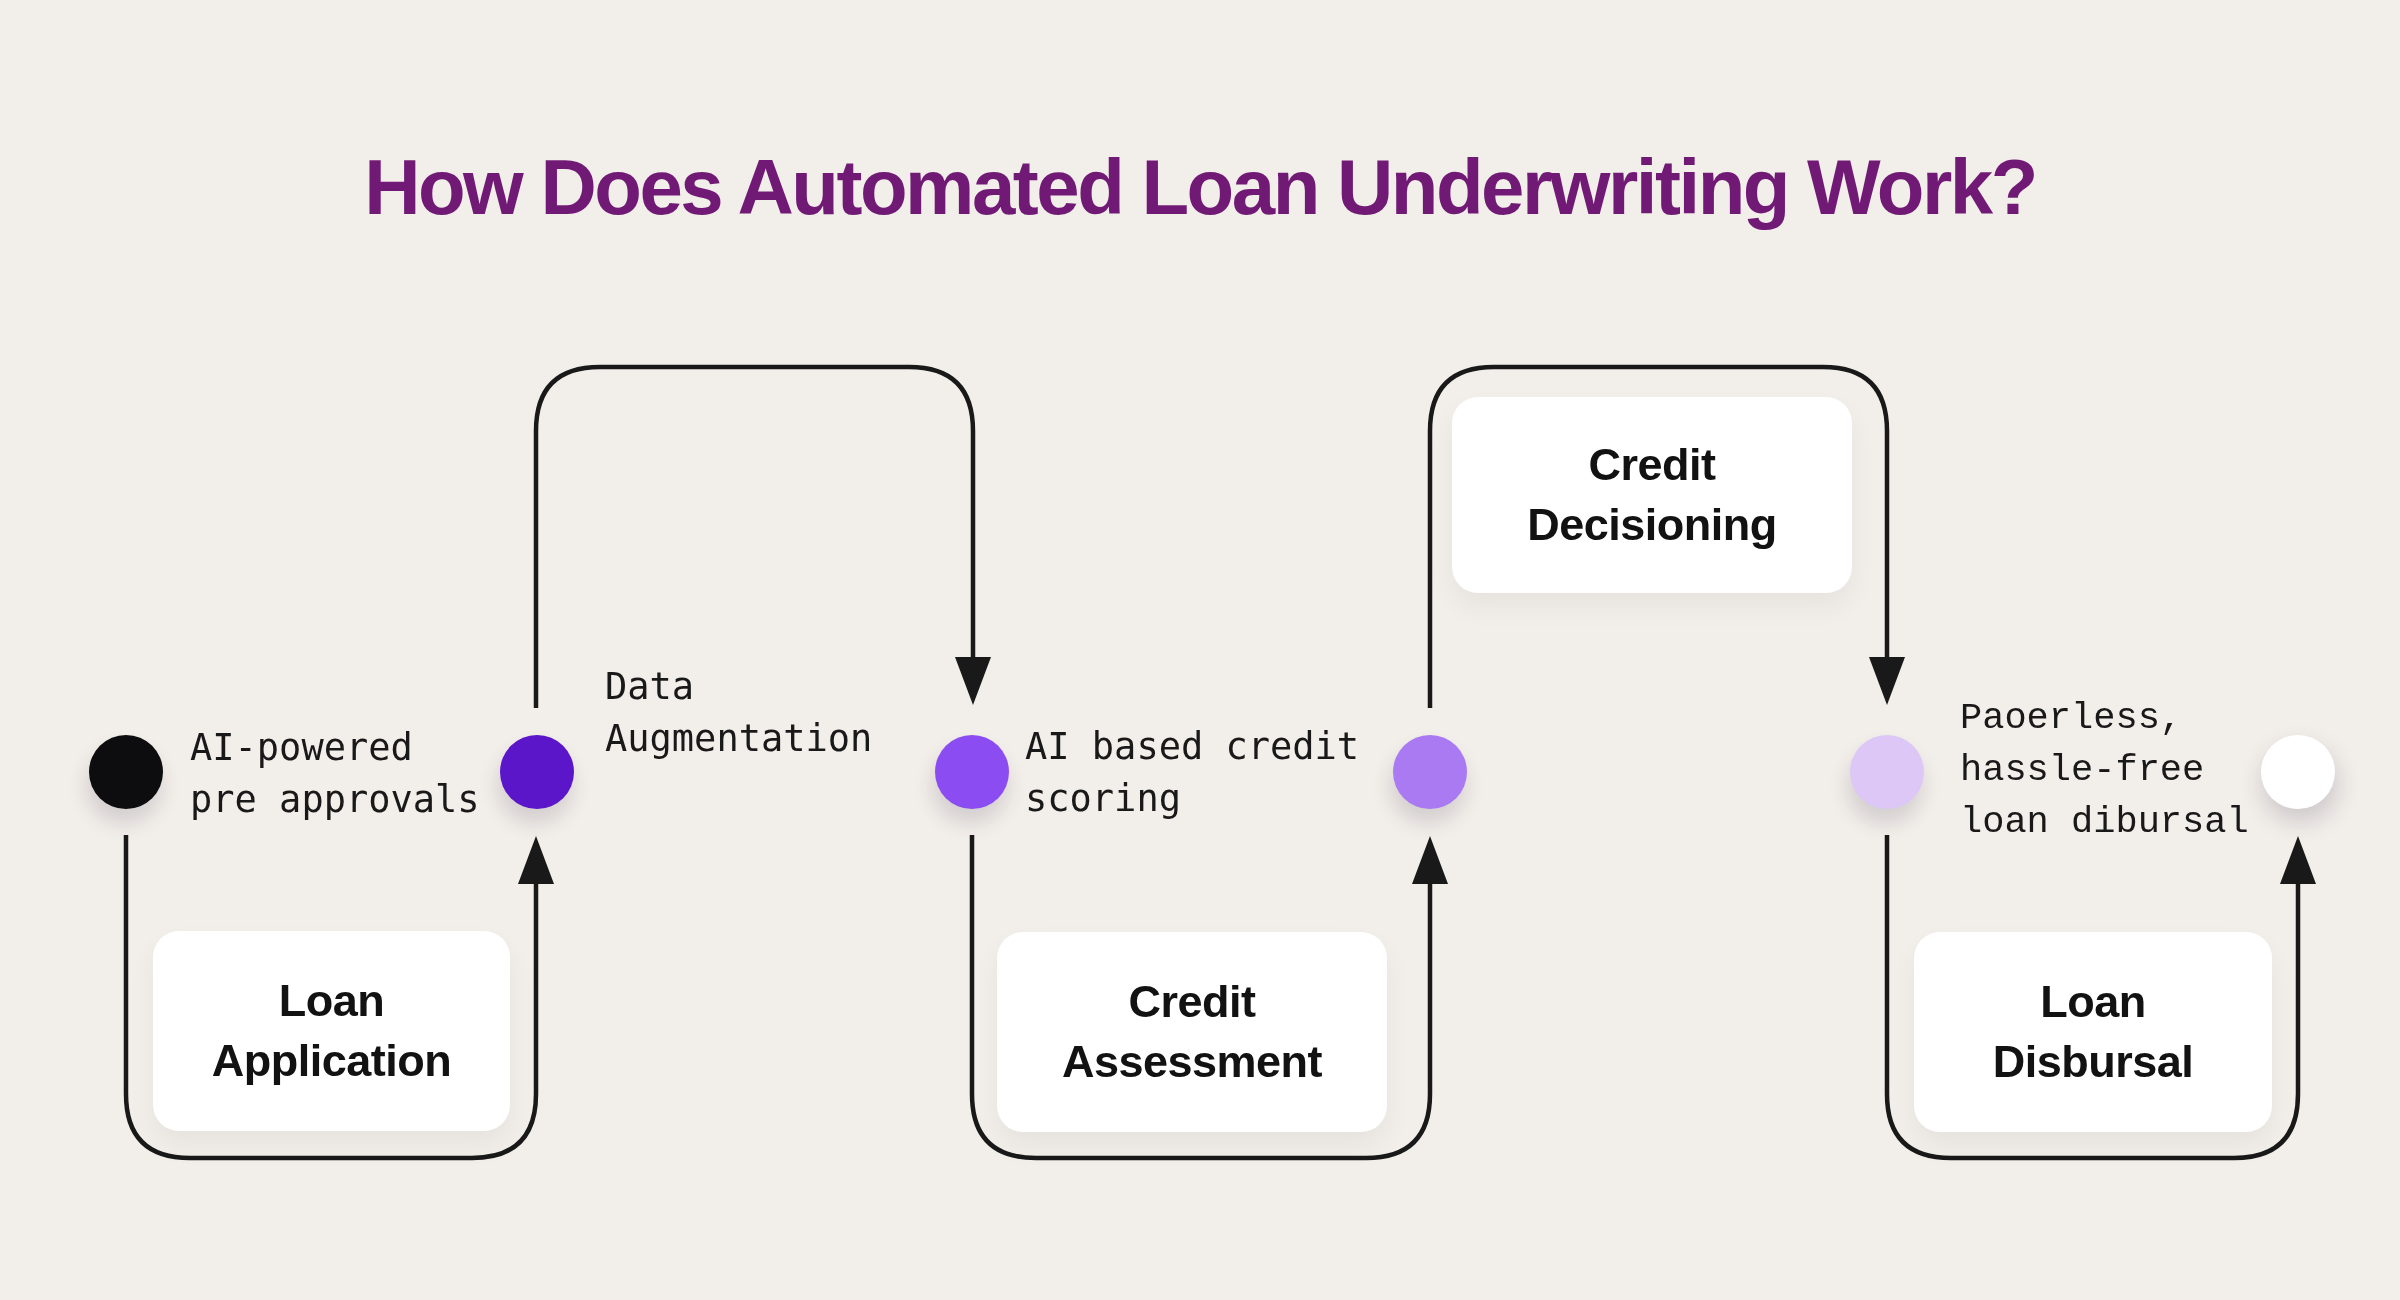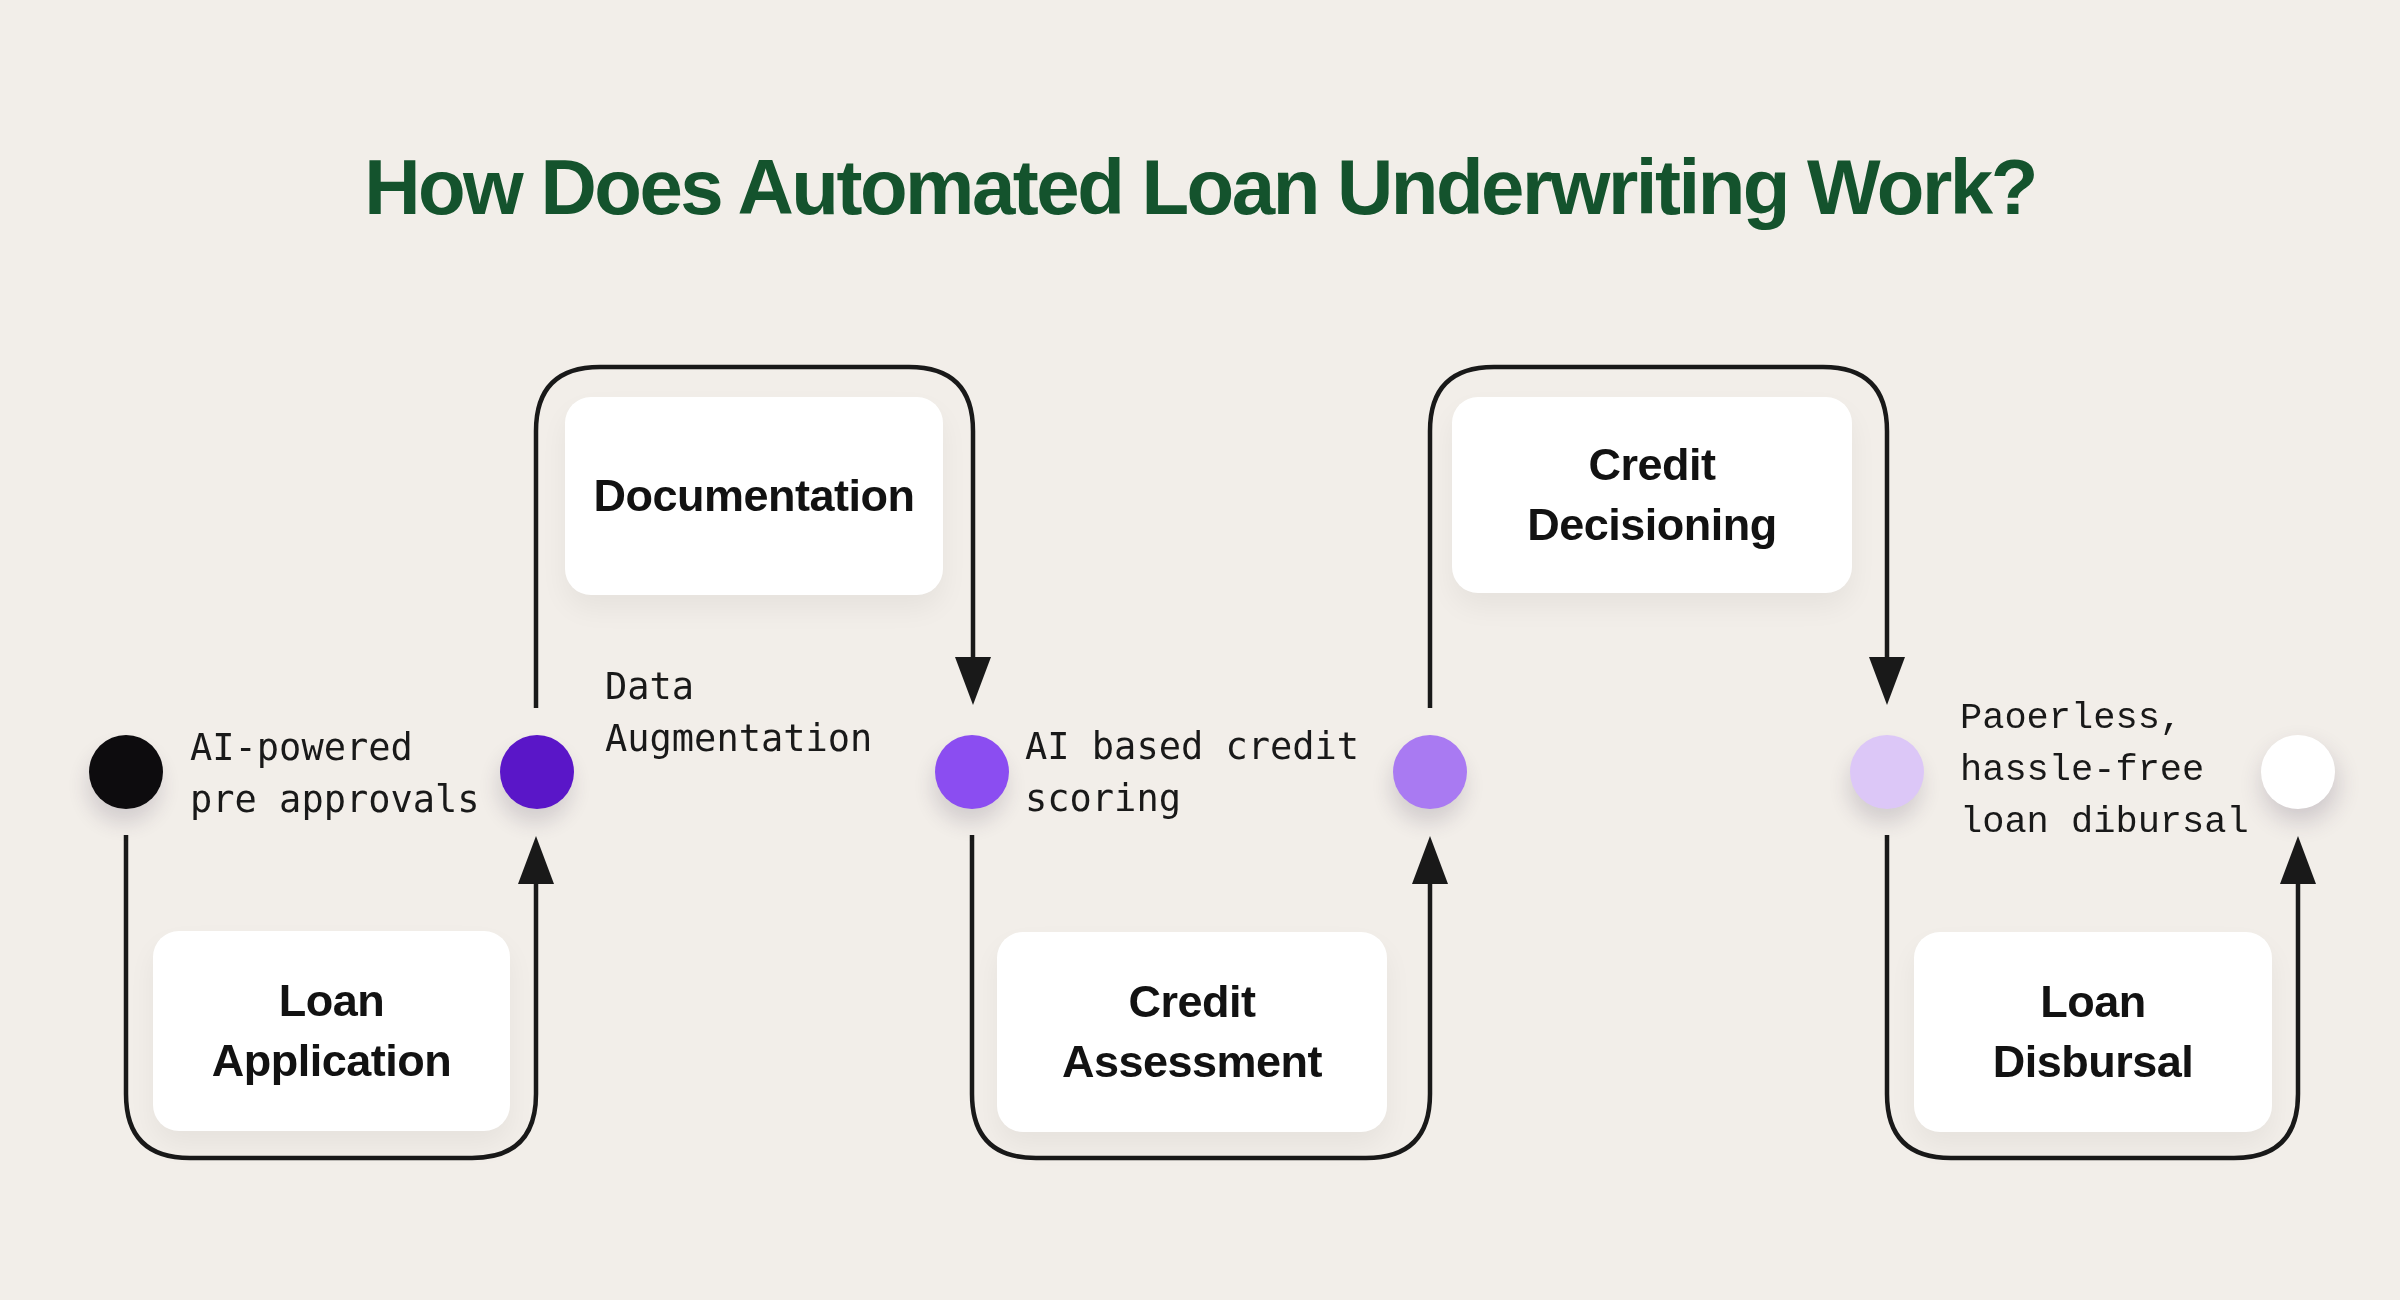--- a/index.html
+++ b/index.html
@@ -15,21 +15,21 @@
     position: absolute;
     top: 148px;
     left: 0;
     width: 100%;
     margin: 0;
     text-align: center;
     font-size: 78px;
     font-weight: 700;
     letter-spacing: -2.5px;
     line-height: 1;
-    color: #14532d;
+    color: #701a75;
     white-space: pre;
   }
   svg.connectors { position: absolute; left: 0; top: 0; }
   .flow  { fill: none; stroke: #191919; stroke-width: 4.5; }
   .head  { fill: #191919; stroke: none; }
   .dot {
     position: absolute;
     width: 74px; height: 74px;
     border-radius: 50%;
     box-shadow: -2px 14px 20px rgba(55, 42, 75, 0.16);
@@ -101,23 +101,20 @@
   <div class="note" style="left:1025px; top:721px;">AI based credit
 scoring</div>
   <div class="note" style="left:1960px; top:692px;font-family:Liberation Mono, monospace;">Paoerless,
 hassle-free
 loan dibursal</div>
 
   <div class="card" style="left:153px;  top:931px; width:357px; height:200px;">
     <div class="card-label">Loan
 Application</div>
   </div>
-  <div class="card" style="left:565px;  top:397px; width:378px; height:198px;">
-    <div class="card-label">Documentation</div>
-  </div>
   <div class="card" style="left:997px;  top:932px; width:390px; height:200px;">
     <div class="card-label">Credit
 Assessment</div>
   </div>
   <div class="card" style="left:1452px; top:397px; width:400px; height:196px;">
     <div class="card-label">Credit
 Decisioning</div>
   </div>
   <div class="card" style="left:1914px; top:932px; width:358px; height:200px;">
     <div class="card-label">Loan

